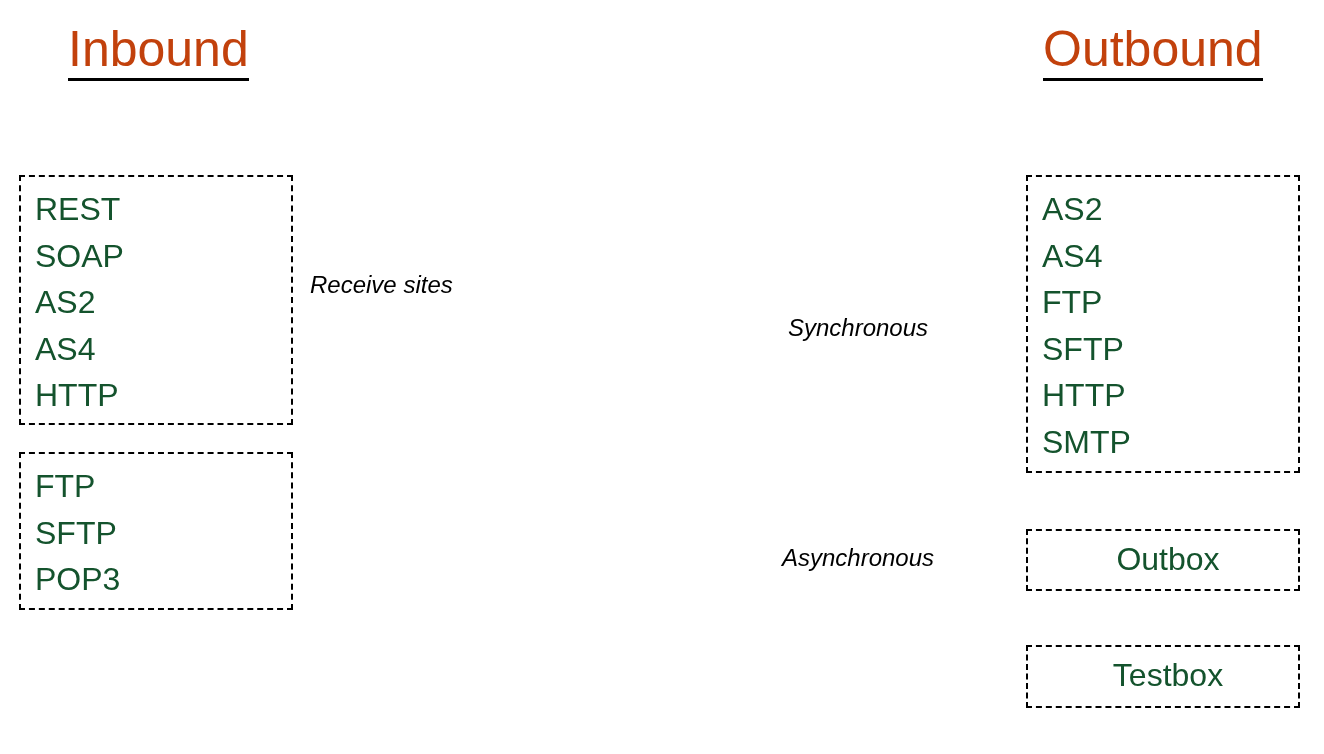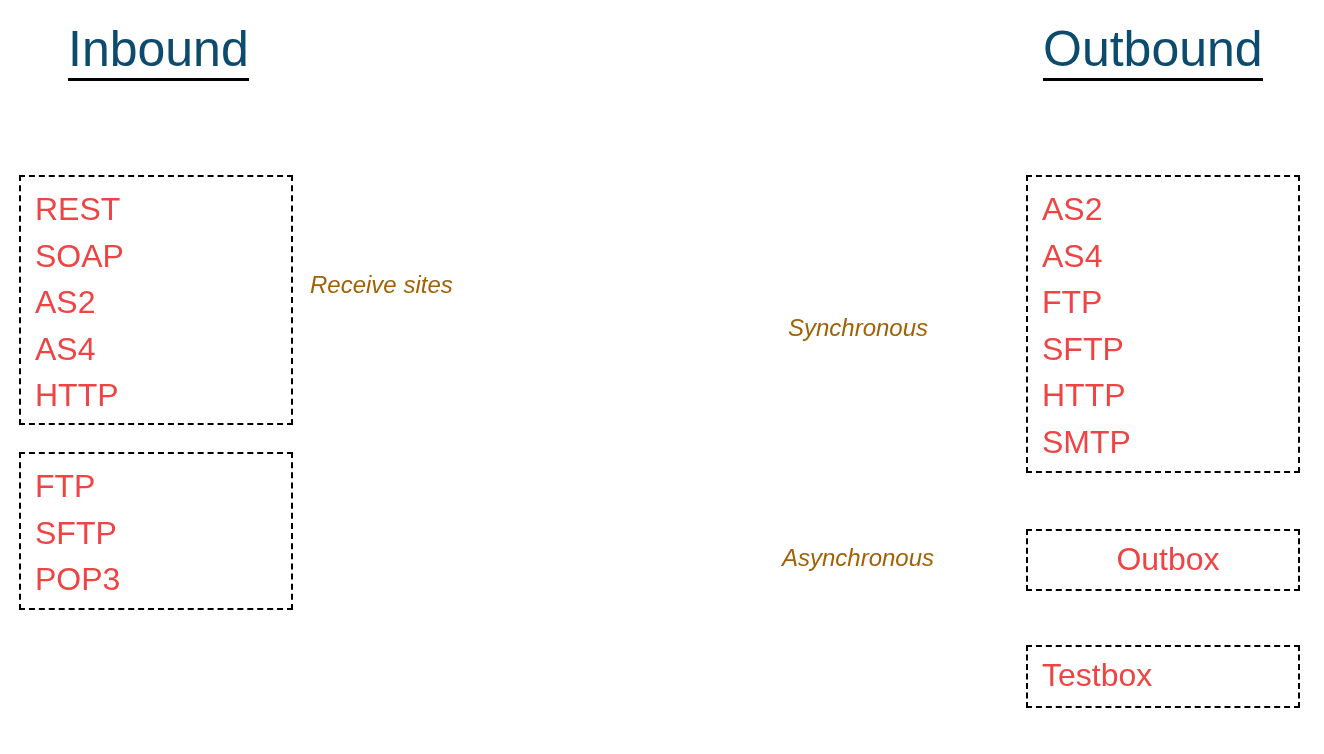--- a/index.html
+++ b/index.html
@@ -16,21 +16,21 @@
     width: 1324px;
     height: 754px;
     background: #ffffff;
     overflow: hidden;
   }
   .heading {
     position: absolute;
     font-size: 50px;
     line-height: 1;
     font-weight: 400;
-    color: #0c4a6e;
+    color: #c2410c;
     white-space: nowrap;
     letter-spacing: 0px;
   }
   .heading .htext {
     display: inline-block;
     border-bottom: 3px solid #000000;
     padding-bottom: 4px;
   }
   .dbox {
     position: absolute;
@@ -41,29 +41,29 @@
   .dbox-items {
     position: absolute;
     left: 14px;
     top: 9px;
     right: 4px;
   }
   .item {
     font-size: 32px;
     line-height: 46.5px;
     white-space: nowrap;
-    color: #ef4444;
+    color: #14532d;
   }
   .annot {
     position: absolute;
     font-size: 24px;
     font-style: italic;
     line-height: 1;
     white-space: nowrap;
-    color: #a16207;
+    color: #000000;
   }
   .annot.right-aligned {
     text-align: center;
   }
 </style>
 </head>
 <body>
 
 <div id="canvas">
 
@@ -112,18 +112,18 @@
 
   <div class="dbox" style="left:1026px; top:529px; width:274px; height:62px;">
     <div class="dbox-items" style="top:5px;text-align:center;">
       <div class="item">Outbox</div>
     </div>
   </div>
 
   <div class="annot right-aligned" style="left:708px; top:546px; width:300px;">Asynchronous</div>
 
   <div class="dbox" style="left:1026px; top:645px; width:274px; height:63px;">
-    <div class="dbox-items" style="top:5px;">
+    <div class="dbox-items" style="top:5px;text-align:center;">
       <div class="item">Testbox</div>
     </div>
   </div>
 
 </div>
 
 </body></html>

